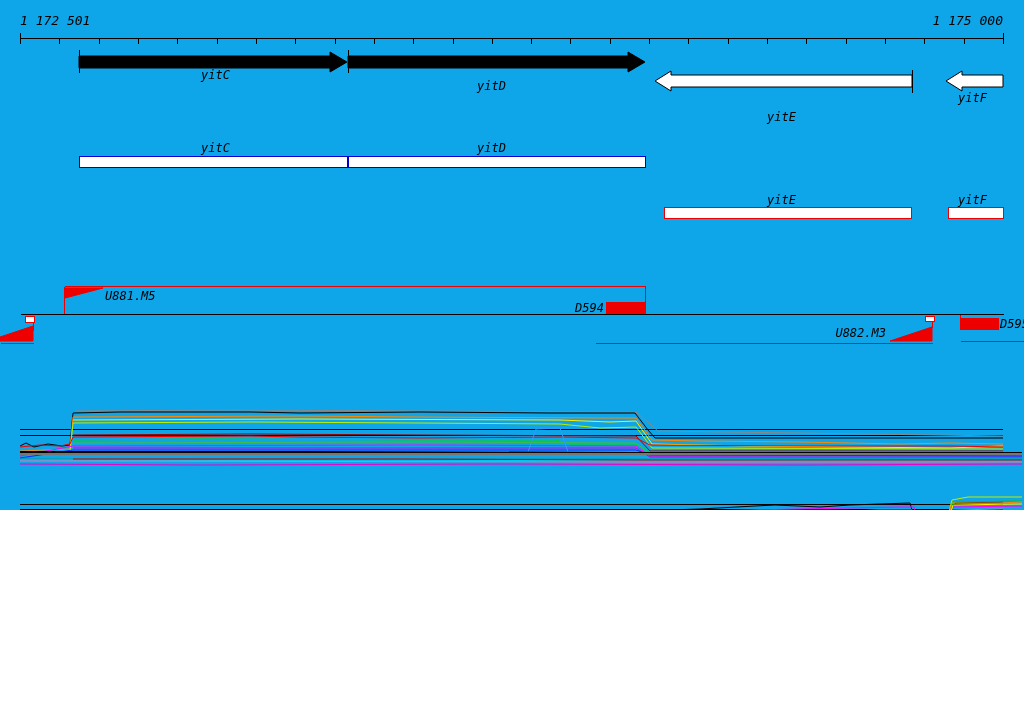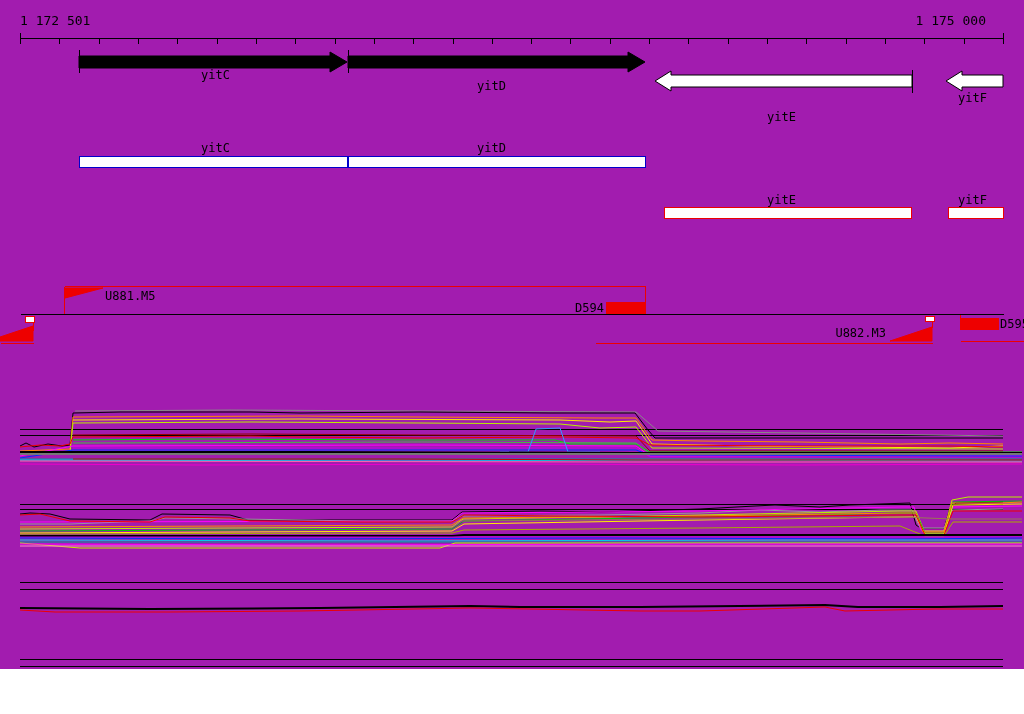--- a/index.html
+++ b/index.html
@@ -1,20 +1,20 @@
 <!DOCTYPE html>
 <html><head>
 <meta charset="utf-8">
 <style>
   html,body{margin:0;padding:0;background:#fff;}
-  .canvas{position:relative;width:1024px;height:669px;background:#a21caf;overflow:hidden;
-          font-family:"DejaVu Sans Mono","Liberation Mono",monospace;}
+  .canvas{position:relative;width:1024px;height:510px;background:#0ea5e9;overflow:hidden;
+          font-family:"DejaVu Sans Mono","Liberation Mono",monospace;font-style:italic;}
   .coord{position:absolute;top:13px;font-size:13px;color:#000;white-space:pre;}
   .coord.left{left:20px;}
-  .coord.right{right:38px;}
+  .coord.right{right:21px;}
   svg text{font-family:"DejaVu Sans Mono","Liberation Mono",monospace;font-size:12px;fill:#000;}
   #scene{position:absolute;left:0;top:0;}
 </style>
 </head>
 <body>
 
 <div class="canvas">
   <div class="coord left">1 172 501</div>
   <div class="coord right">1 175 000</div>
   <svg id="scene" width="1024" height="714" viewBox="0 0 1024 714">

